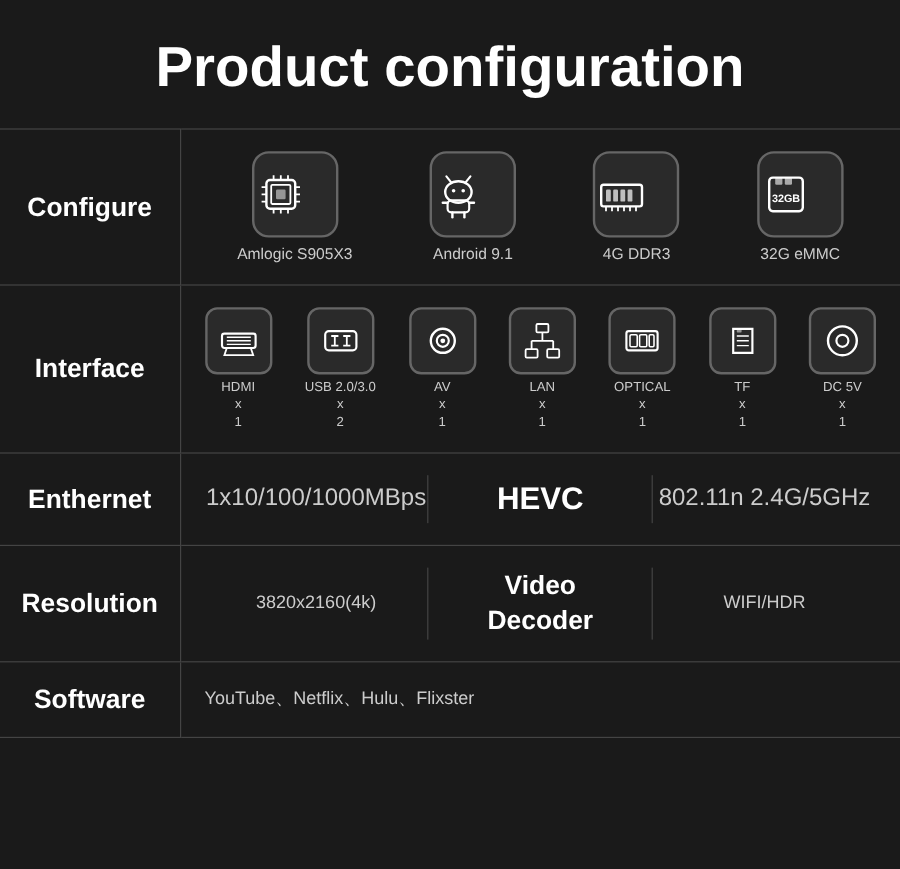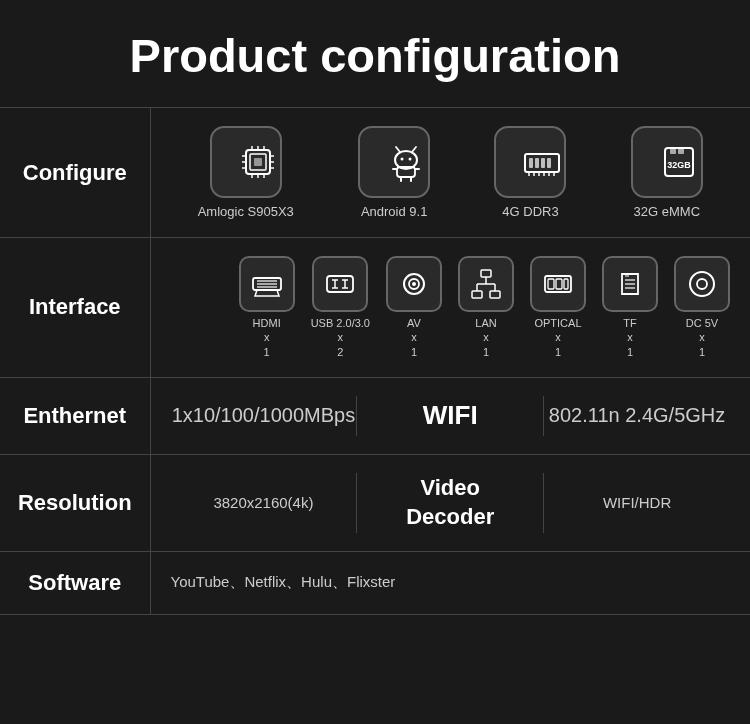--- a/index.html
+++ b/index.html
@@ -63,42 +63,42 @@
     }
 
     .icon-box {
       width: 72px;
       height: 72px;
       border: 2px solid #666;
       border-radius: 14px;
       background: #2a2a2a;
       display: flex;
       align-items: center;
-      justify-content: flex-end;
+      justify-content: flex-start;
     }
 
     .icon-label {
       font-size: 13px;
       color: #ccc;
       text-align: center;
       white-space: nowrap;
     }
 
     
     .icon-svg {
       width: 44px;
       height: 44px;
     }
 
     
     .interface-icons {
       display: flex;
       flex-direction: row;
       align-items: flex-start;
-      justify-content: flex-end;
+      justify-content: space-between;
       gap: 16px;
     }
 
     .interface-icon-item {
       display: flex;
       flex-direction: column;
       align-items: center;
       gap: 4px;
     }
 
@@ -376,21 +376,21 @@
       </div>
     </td>
   </tr>
 
   <tr>
     <td class="row-label">Enthernet</td>
     <td class="row-content">
       <div class="ethernet-content">
         <div class="eth-cell">1x10/100/1000MBps</div>
         <div class="eth-divider"></div>
-        <div class="eth-cell wifi-label">WIFI</div>
+        <div class="eth-cell wifi-label">HEVC</div>
         <div class="eth-divider"></div>
         <div class="eth-cell">802.11n 2.4G/5GHz</div>
       </div>
     </td>
   </tr>
 
   <tr>
     <td class="row-label">Resolution</td>
     <td class="row-content">
       <div class="resolution-content">

